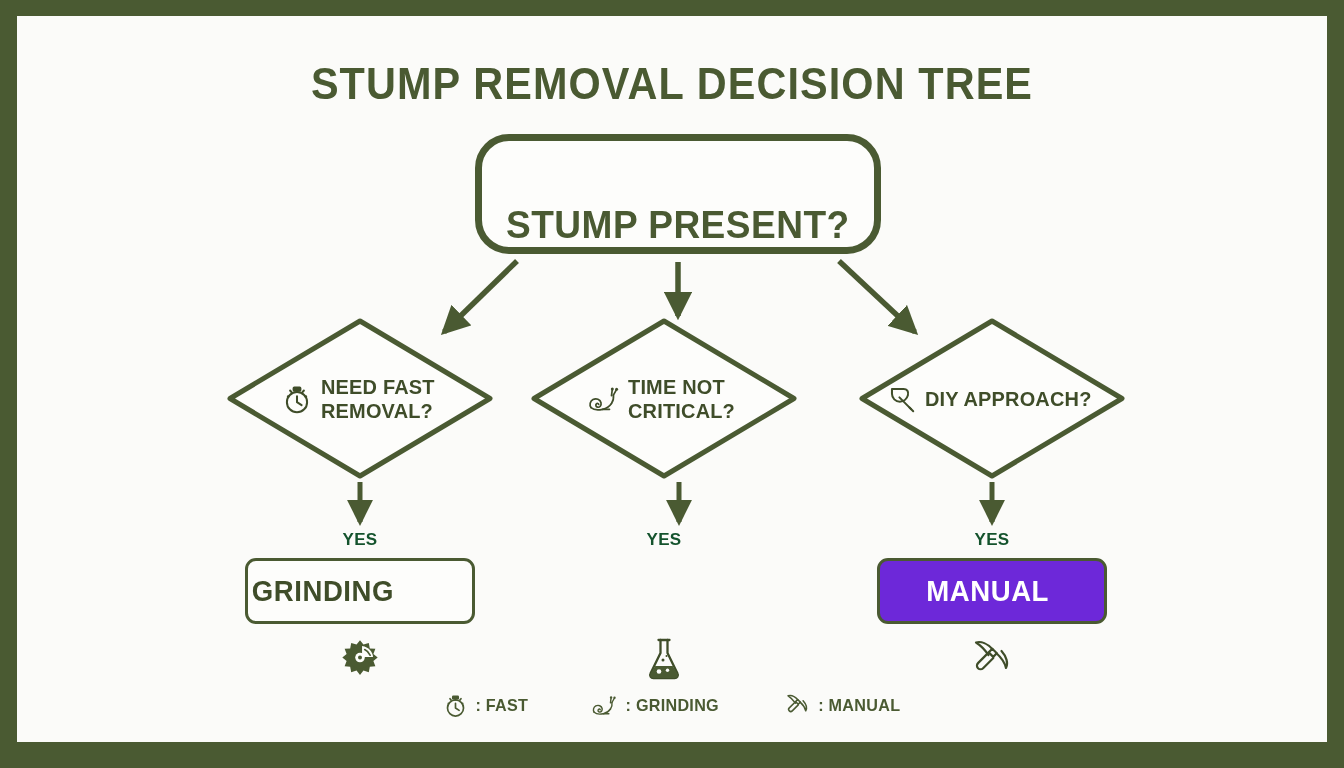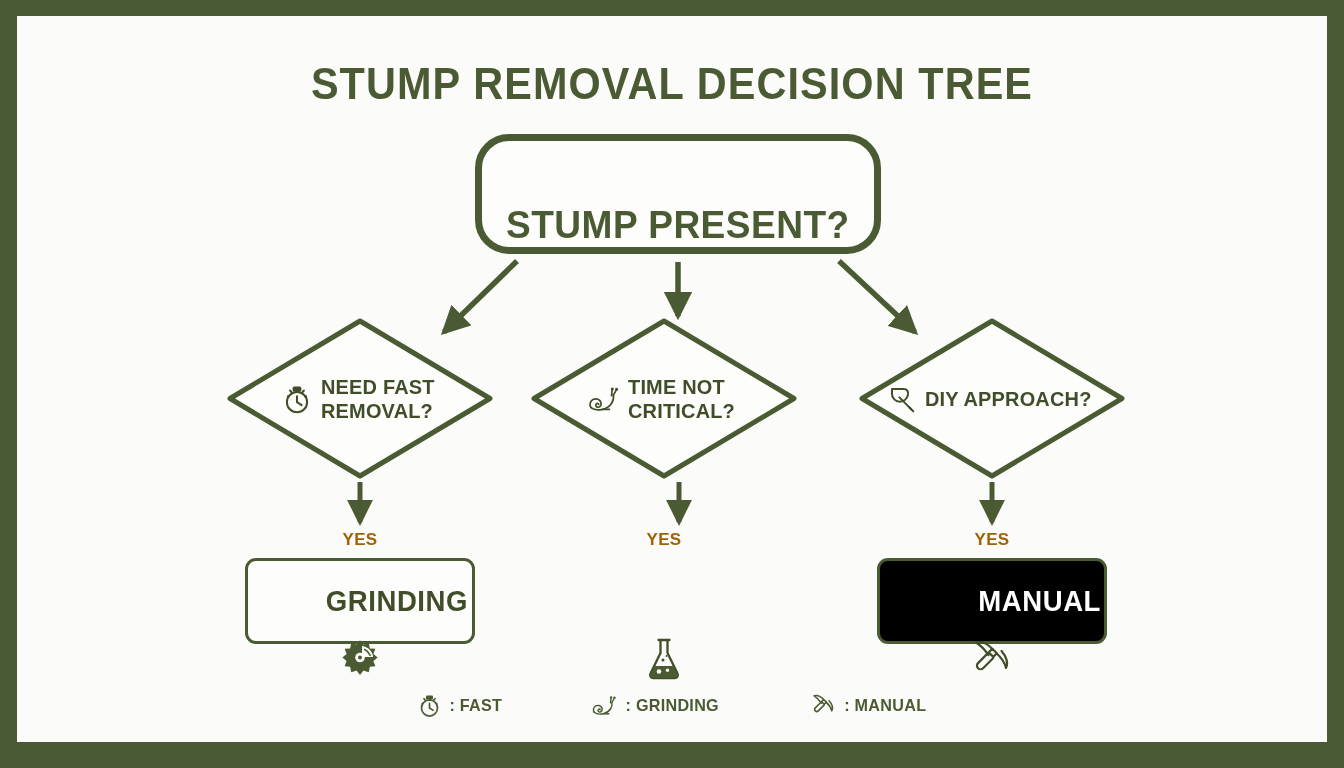--- a/index.html
+++ b/index.html
@@ -138,42 +138,43 @@
 
   
   .yes-label {
     position: absolute;
     top: 214px;
     width: 270px;
     text-align: center;
     font-family: "Liberation Sans Narrow", "Liberation Sans", sans-serif;
     font-size: 17px;
     font-weight: bold;
-    color: #a16207;
+    color: #14532d;
     letter-spacing: 0.4px;
   }
 
   
   .outcome-box {
     position: absolute;
     top: 242px;
     left: 20px;
     width: 230px;
-    height: 86px;
+    height: 66px;
     border: 3px solid #4a5a32;
     border-radius: 11px;
     background: #fdfdfb;
     box-sizing: border-box;
     display: flex;
     align-items: center;
-    justify-content: flex-end;
+    justify-content: flex-start;
   }
   .outcome-box.filled {
-    background: #000000;
+    background: #6d28d9;
     border-color: #4a5a32;
+    padding-left: 43px;
   }
   .outcome-text {
     font-family: "Liberation Sans Narrow", "Liberation Sans", sans-serif;
     font-size: 29px;
     font-weight: bold;
     color: #3f4d29;
     letter-spacing: 0.6px;
     transform: scaleX(0.95);
     white-space: nowrap;
   }
@@ -191,21 +192,21 @@
 
   
   #legend {
     position: absolute;
     top: 676px;
     left: 0;
     width: 1310px;
     display: flex;
     justify-content: center;
     align-items: center;
-    gap: 88px;
+    gap: 62px;
   }
   .legend-item {
     display: flex;
     align-items: center;
     gap: 5px;
   }
   .legend-item svg { width: 27px; height: 27px; display: block; }
   .legend-text {
     font-family: "Liberation Sans Narrow", "Liberation Sans", sans-serif;
     font-size: 17px;

